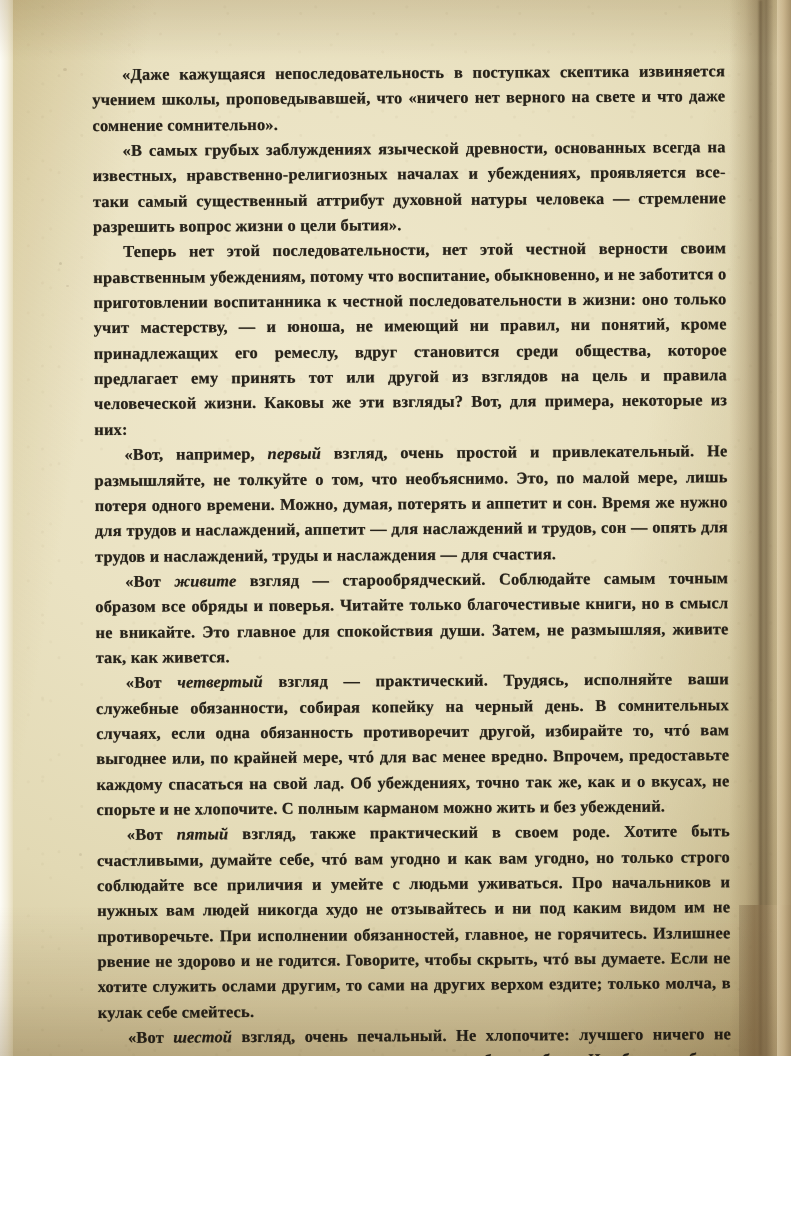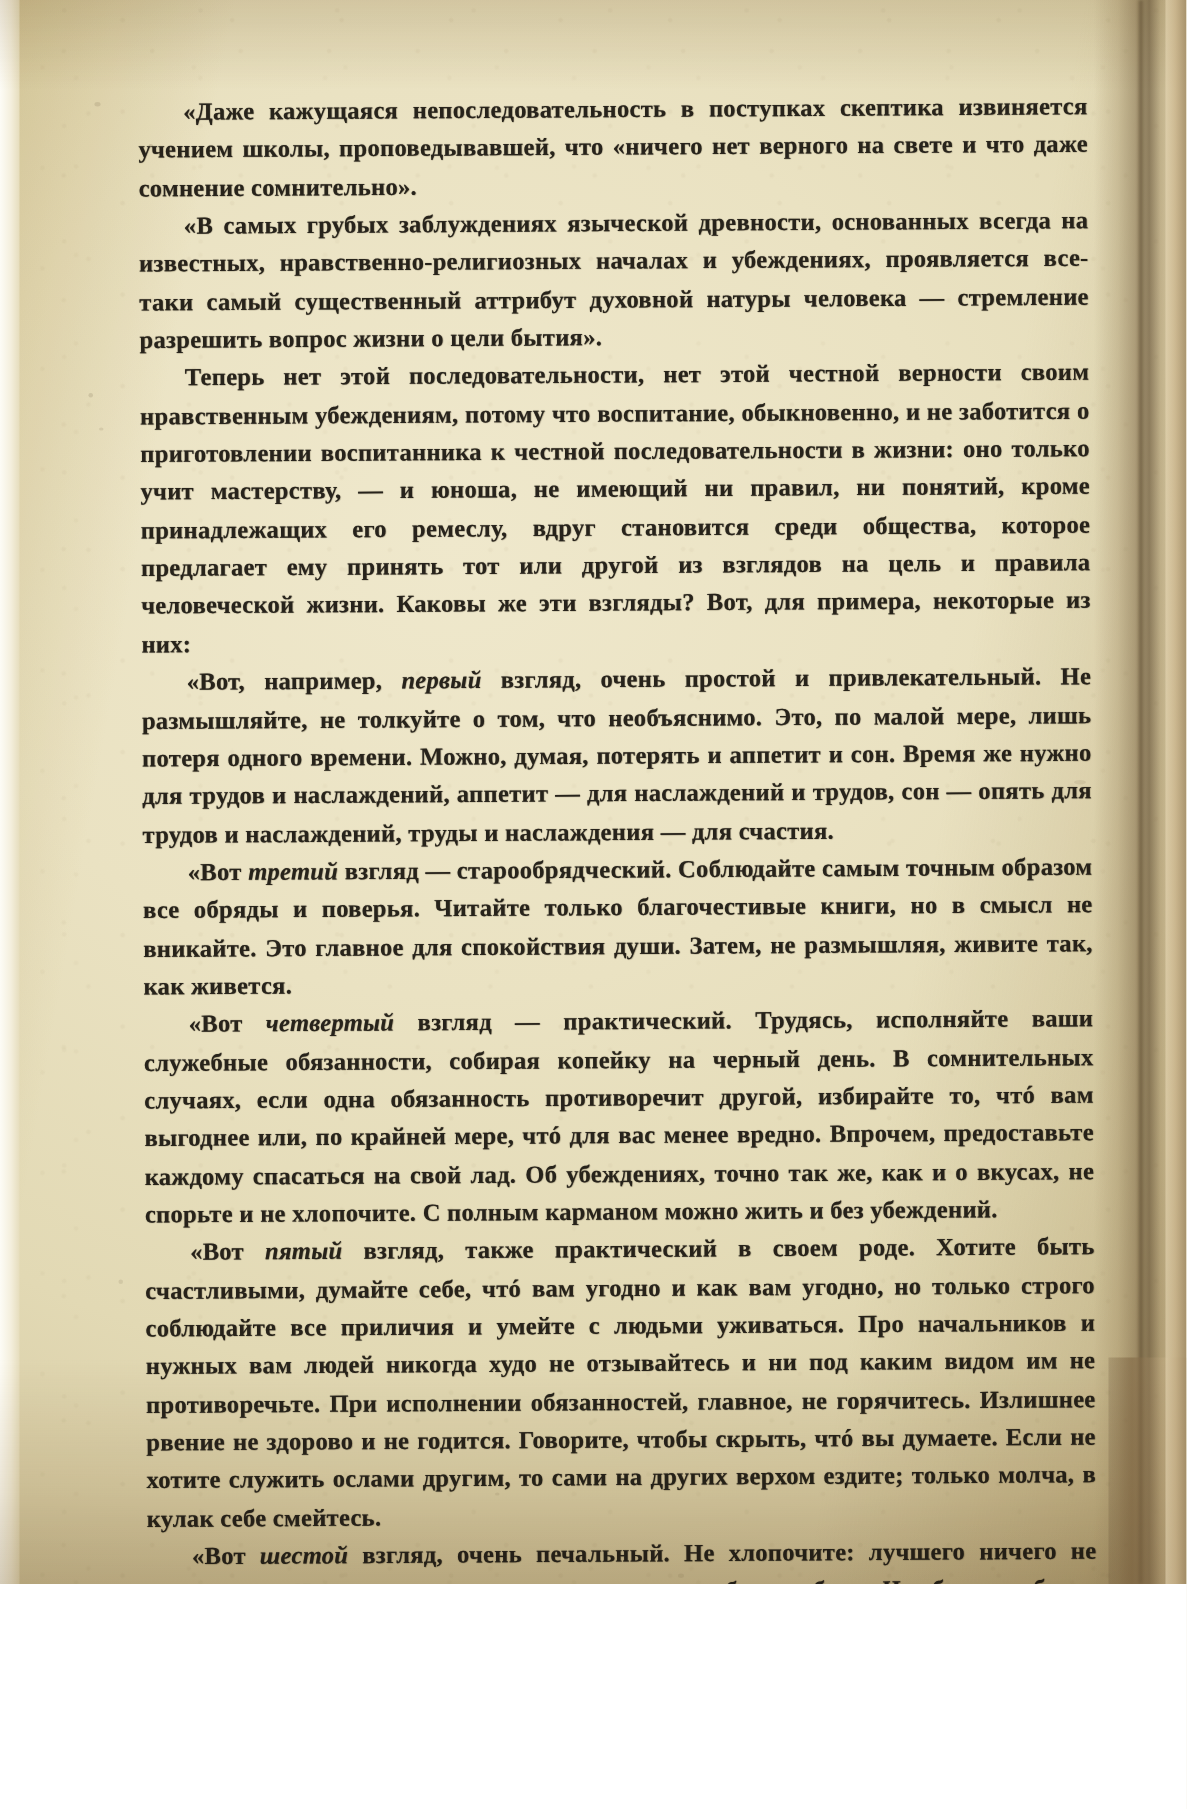--- a/index.html
+++ b/index.html
@@ -185,20 +185,20 @@
   <div class="speck" style="left:716px; top:520px; width:8px; height:3px; opacity:.30;"></div>
   <div class="speck" style="left:452px; top:1049px;width:4px; height:3px; opacity:.30;"></div>
   <div class="speck" style="left:556px; top:985px; width:3px; height:3px; opacity:.28;"></div>
   <div class="speck" style="left:330px; top:995px; width:3px; height:2px; opacity:.30;"></div>
 
   <div class="textblock">
     <p class="para">«Даже кажущаяся непоследовательность в поступках скептика из­виняется учением школы, проповедывавшей, что «ничего нет верно­го на свете и что даже сомнение сомнительно».</p>
     <p class="para">«В самых грубых заблуждениях языческой древности, основан­ных всегда на известных, нравственно-религиозных началах и убеж­дениях, проявляется все-таки самый существенный аттрибут духов­ной натуры человека — стремление разрешить вопрос жизни о цели бытия».</p>
     <p class="para">Теперь нет этой последовательности, нет этой честной верности своим нравственным убеждениям, потому что воспитание, обыкновен­но, и не заботится о приготовлении воспитанника к честной после­довательности в жизни: оно только учит мастерству, — и юноша, не имеющий ни правил, ни понятий, кроме принадлежащих его ремеслу, вдруг становится среди общества, которое предлагает ему принять тот или другой из взглядов на цель и правила человеческой жизни. Каковы же эти взгляды? Вот, для примера, некоторые из них:</p>
     <p class="para"><span>«Вот, например, </span><span class="it">первый</span><span> взгляд, очень простой и привлекатель­ный. Не размышляйте, не толкуйте о том, что необъяснимо. Это, по малой мере, лишь потеря одного времени. Можно, думая, потерять и аппетит и сон. Время же нужно для трудов и наслаждений, ап­петит — для наслаждений и трудов, сон — опять для трудов и на­слаждений, труды и наслаждения — для счастия.</span></p>
-    <p class="para"><span>«Вот </span><span class="it">третий</span><span> взгляд — старообрядческий. Соблюдайте самым точ­ным образом все обряды и поверья. Читайте только благочестивые книги, но в смысл не вникайте. Это главное для спокойствия души. Затем, не размышляя, живите так, как живется.</span></p>
+    <p class="para"><span>«Вот </span><span class="it">живите</span><span> взгляд — старообрядческий. Соблюдайте самым точ­ным образом все обряды и поверья. Читайте только благочестивые книги, но в смысл не вникайте. Это главное для спокойствия души. Затем, не размышляя, живите так, как живется.</span></p>
     <p class="para"><span>«Вот </span><span class="it">четвертый</span><span> взгляд — практический. Трудясь, исполняйте ва­ши служебные обязанности, собирая копейку на черный день. В со­мнительных случаях, если одна обязанность противоречит другой, из­бирайте то, чтó вам выгоднее или, по крайней мере, чтó для вас ме­нее вредно. Впрочем, предоставьте каждому спасаться на свой лад. Об убеждениях, точно так же, как и о вкусах, не спорьте и не хло­почите. С полным карманом можно жить и без убеждений.</span></p>
     <p class="para"><span>«Вот </span><span class="it">пятый</span><span> взгляд, также практический в своем роде. Хотите быть счастливыми, думайте себе, чтó вам угодно и как вам угодно, но только строго соблюдайте все приличия и умейте с людьми ужи­ваться. Про начальников и нужных вам людей никогда худо не от­зывайтесь  и ни под каким видом им не противоречьте. При испол­нении обязанностей, главное, не горячитесь. Излишнее рвение не здорово и не годится. Говорите, чтобы скрыть, чтó вы думаете. Если не хотите служить ослами другим, то сами на других верхом ездите; только молча, в кулак себе смейтесь.</span></p>
     <p class="para"><span>«Вот </span><span class="it">шестой</span><span> взгляд, очень печальный. Не хлопочите: лучшего ничего не придумаете. Новое только то на свете, что хорошо было забыто. Что будет, то будет. Червяк на куче грязи, вы смешны и жалки, когда мечтаете, что вы стремитесь к совершенству и принад­лежите к обществу прогрессистов. Зритель и комедиянт поневоле, как ни бейтесь, лучшего не сделаете. Белка в колесе, вы забавны, думая, что бежите вперед. Не зная, откуда взялись, вы умрете, не зная, зачем жили.</span></p>
   </div>
 
   <div class="pageno">84</div>
 </div>
 
 </body></html>

